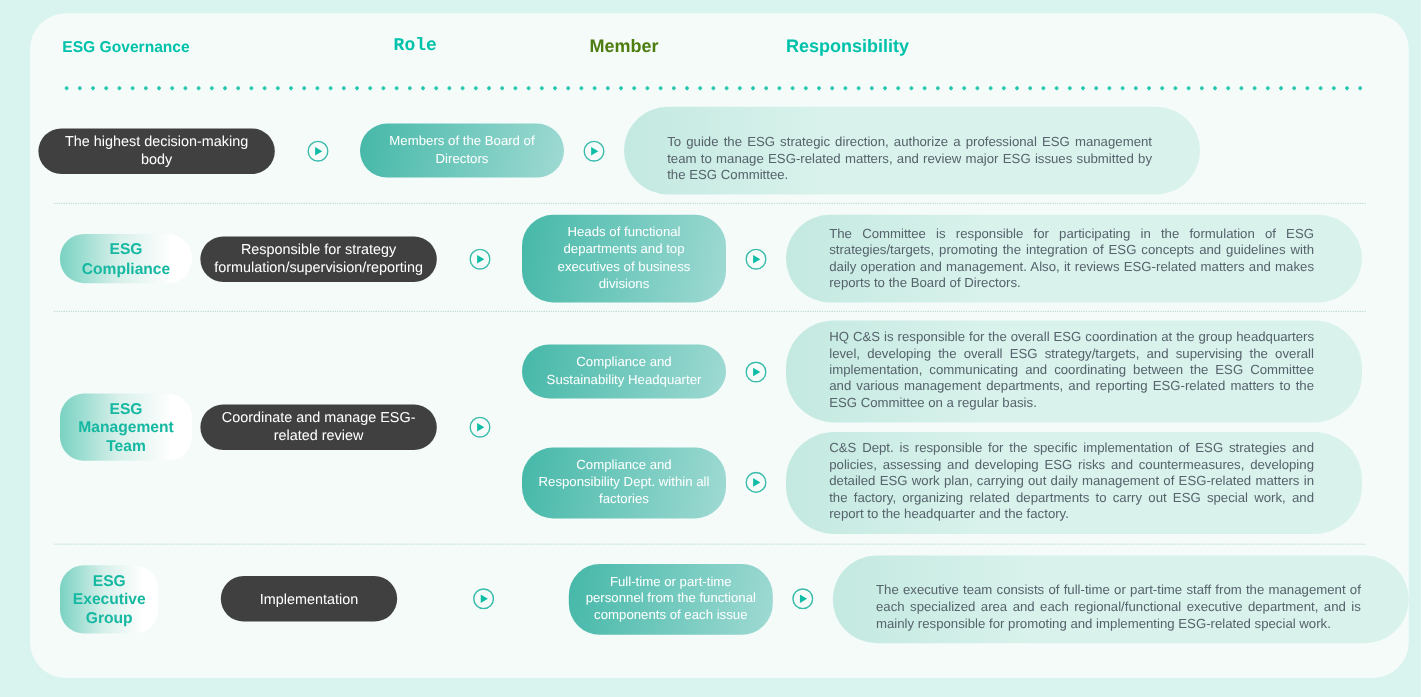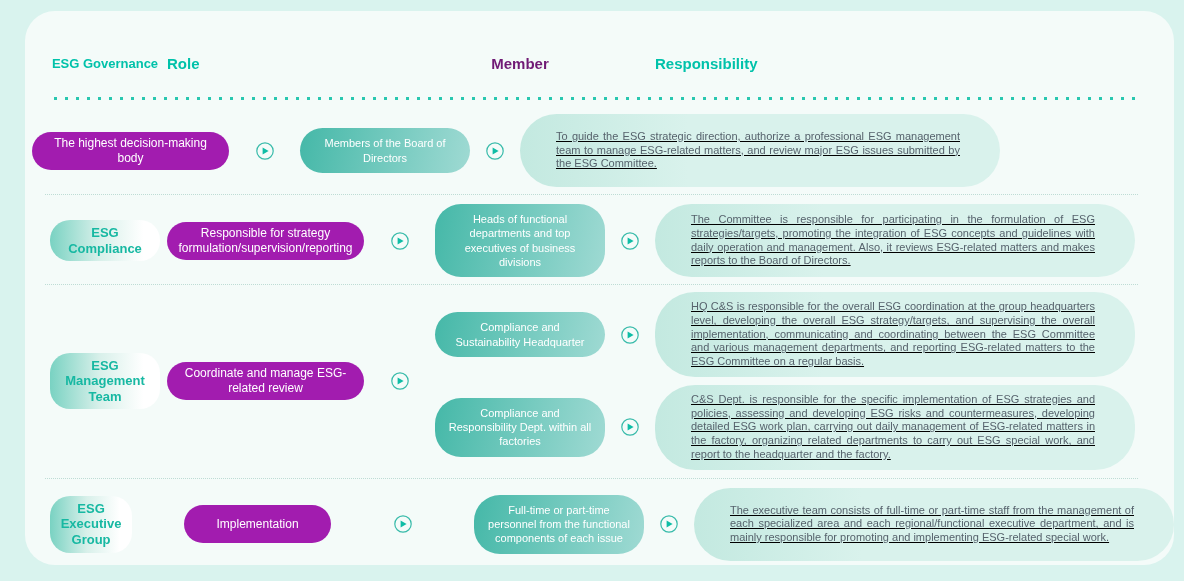--- a/index.html
+++ b/index.html
@@ -10,25 +10,25 @@
     position:relative;
   }
   .card {
     position:absolute;
     left:25px; top:11px;
     width:1149px; height:554px;
     background:#f4fbf9;
     border-radius:30px;
   }
   
-  .header-row { display:flex; align-items:center; padding-top:44px; }
+  .header-row { display:flex; align-items:center; padding-top:19px; }
   .h-gov   { width:110px; margin-left:25px; text-align:center; font-size:13px; font-weight:bold; color:#00c2aa; }
-  .h-role  { width:197px; margin-left:7px;  text-align:left; font-size:15px; font-weight:bold; color:#00c2aa; }
+  .h-role  { width:197px; margin-left:7px;  text-align:right; font-size:15px; font-weight:bold; color:#00c2aa;font-family:Liberation Mono, monospace; }
   .h-spacer-a { width:71px; }
-  .h-member{ width:170px; text-align:center; font-size:15px; font-weight:bold; color:#701a75; }
+  .h-member{ width:170px; text-align:center; font-size:15px; font-weight:bold; color:#4d7c0f; }
   .h-spacer-b { width:50px; }
   .h-resp  { width:480px; font-size:15px; font-weight:bold; color:#00c2aa; }
   .dots-line {
     margin:24px 0 0 25px;
     width:1085px; height:5px;
     background-image:radial-gradient(circle, #28c7af 1.5px, transparent 1.7px);
     background-size:11px 5px;
     background-repeat:repeat-x;
   }
   
@@ -55,44 +55,43 @@
     background:linear-gradient(90deg, #79d2c2 0%, #d8f0ea 45%, #ffffff 85%);
     color:#17b8a2; font-size:13px; font-weight:bold; line-height:1.2;
   }
   .cell-role { width:197px; margin-left:7px; }
   .pill-role {
     min-height:38px;
     display:flex; align-items:center; justify-content:center;
     text-align:center;
     padding:1px 14px;
     border-radius:20px;
-    background:#a21caf;
+    background:#404040;
     color:#ffffff; font-size:12px; line-height:1.25;
   }
   .cell-play-a { width:71px; display:flex; justify-content:center; align-items:center; }
   .cell-play-b { width:50px; display:flex; justify-content:center; align-items:center; }
 
   .entries { display:flex; flex-direction:column; gap:8px; }
   .entry { display:flex; align-items:center; }
   .pill-member {
     width:170px; min-height:40px;
     display:flex; align-items:center; justify-content:center;
     text-align:center;
     padding:8px 12px;
     border-radius:26px;
     background:linear-gradient(100deg, #45b8a8 0%, #9fdad3 100%);
     color:#ffffff; font-size:11px; line-height:1.3;
   }
   .resp-box {
     width:480px; min-height:73px;
-    display:flex; align-items:center;
+    display:flex; align-items:flex-end;
     padding:8px 40px 8px 36px;
     border-radius:40px;
     background:linear-gradient(90deg, #c3e9e0 0%, #d9f2ec 35%);
-    text-decoration:underline;
   }
   .resp-box p {
     color:#56626c; font-size:11px; line-height:1.25;
     text-align:justify; width:100%;
   }
   .play-icon { display:block; }
 </style>
 </head>
 <body>
 

